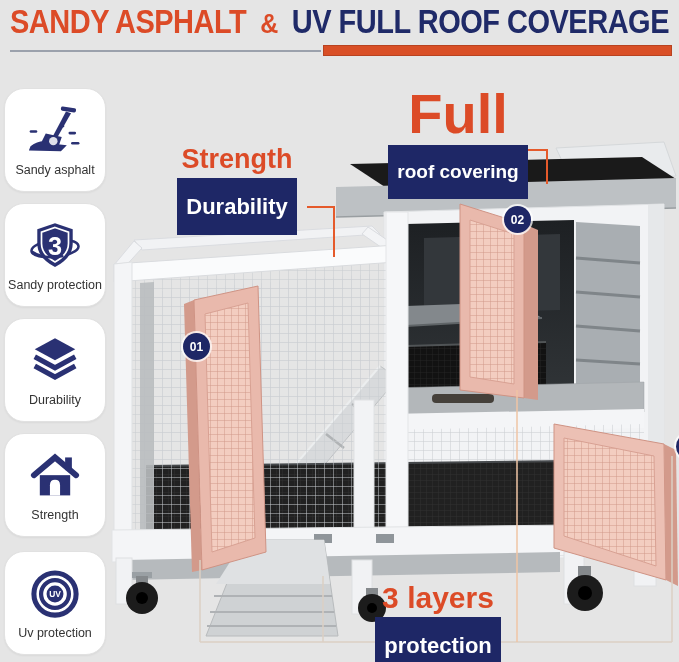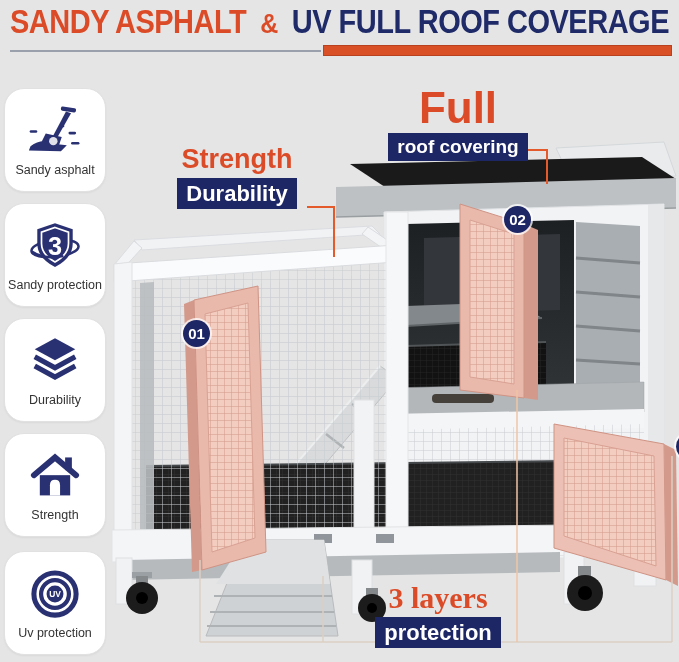--- a/index.html
+++ b/index.html
@@ -35,36 +35,36 @@
   .card svg{width:54px;height:54px;flex:0 0 auto;}
   .card-label{font-size:12.5px;color:#333;white-space:nowrap;}
 
   
   .illus{position:absolute;left:0;top:0;z-index:1;}
 
   
   .callout{position:absolute;text-align:center;z-index:3;}
   .co-title{color:var(--orange);font-weight:bold;line-height:1;}
   .co-badge{display:inline-block;background:var(--badge);color:#fff;font-weight:bold;
-            padding:3px 9px;line-height:1.15;}
+            padding:16px 9px;line-height:1.15;}
   .callout-roof{left:388px;top:86px;width:140px;}
-  .callout-roof .co-title{font-size:44px;}
+  .callout-roof .co-title{font-size:56px;}
   .callout-roof .co-badge{font-size:19px;margin-top:3px;}
   .callout-strength{left:162px;top:146px;width:150px;}
   .callout-strength .co-title{font-size:27px;}
   .callout-strength .co-badge{font-size:22px;margin-top:5px;}
   .callout-layers{left:352px;top:583px;width:172px;}
-  .callout-layers .co-title{font-size:30px;font-family:Liberation Serif, serif;}
+  .callout-layers .co-title{font-size:30px;}
   .callout-layers .co-badge{font-size:22px;margin-top:4px;}
 
   
   .marker{position:absolute;width:27px;height:27px;border-radius:50%;background:var(--badge);
-          color:#fff;font-size:15px;font-weight:bold;display:flex;align-items:center;
+          color:#fff;font-size:12px;font-weight:bold;display:flex;align-items:center;
           justify-content:center;box-shadow:0 0 0 2px rgba(255,255,255,.75);z-index:3;}
-  .marker-01{left:183px;top:320px;}
+  .marker-01{left:183px;top:333px;}
   .marker-02{left:504px;top:206px;}
   .marker-03{left:676px;top:433px;}
 </style>
 </head>
 <body>
 
 <div class="stage">
 
   <div class="title-row">
     <span class="t-orange">SANDY ASPHALT</span>

